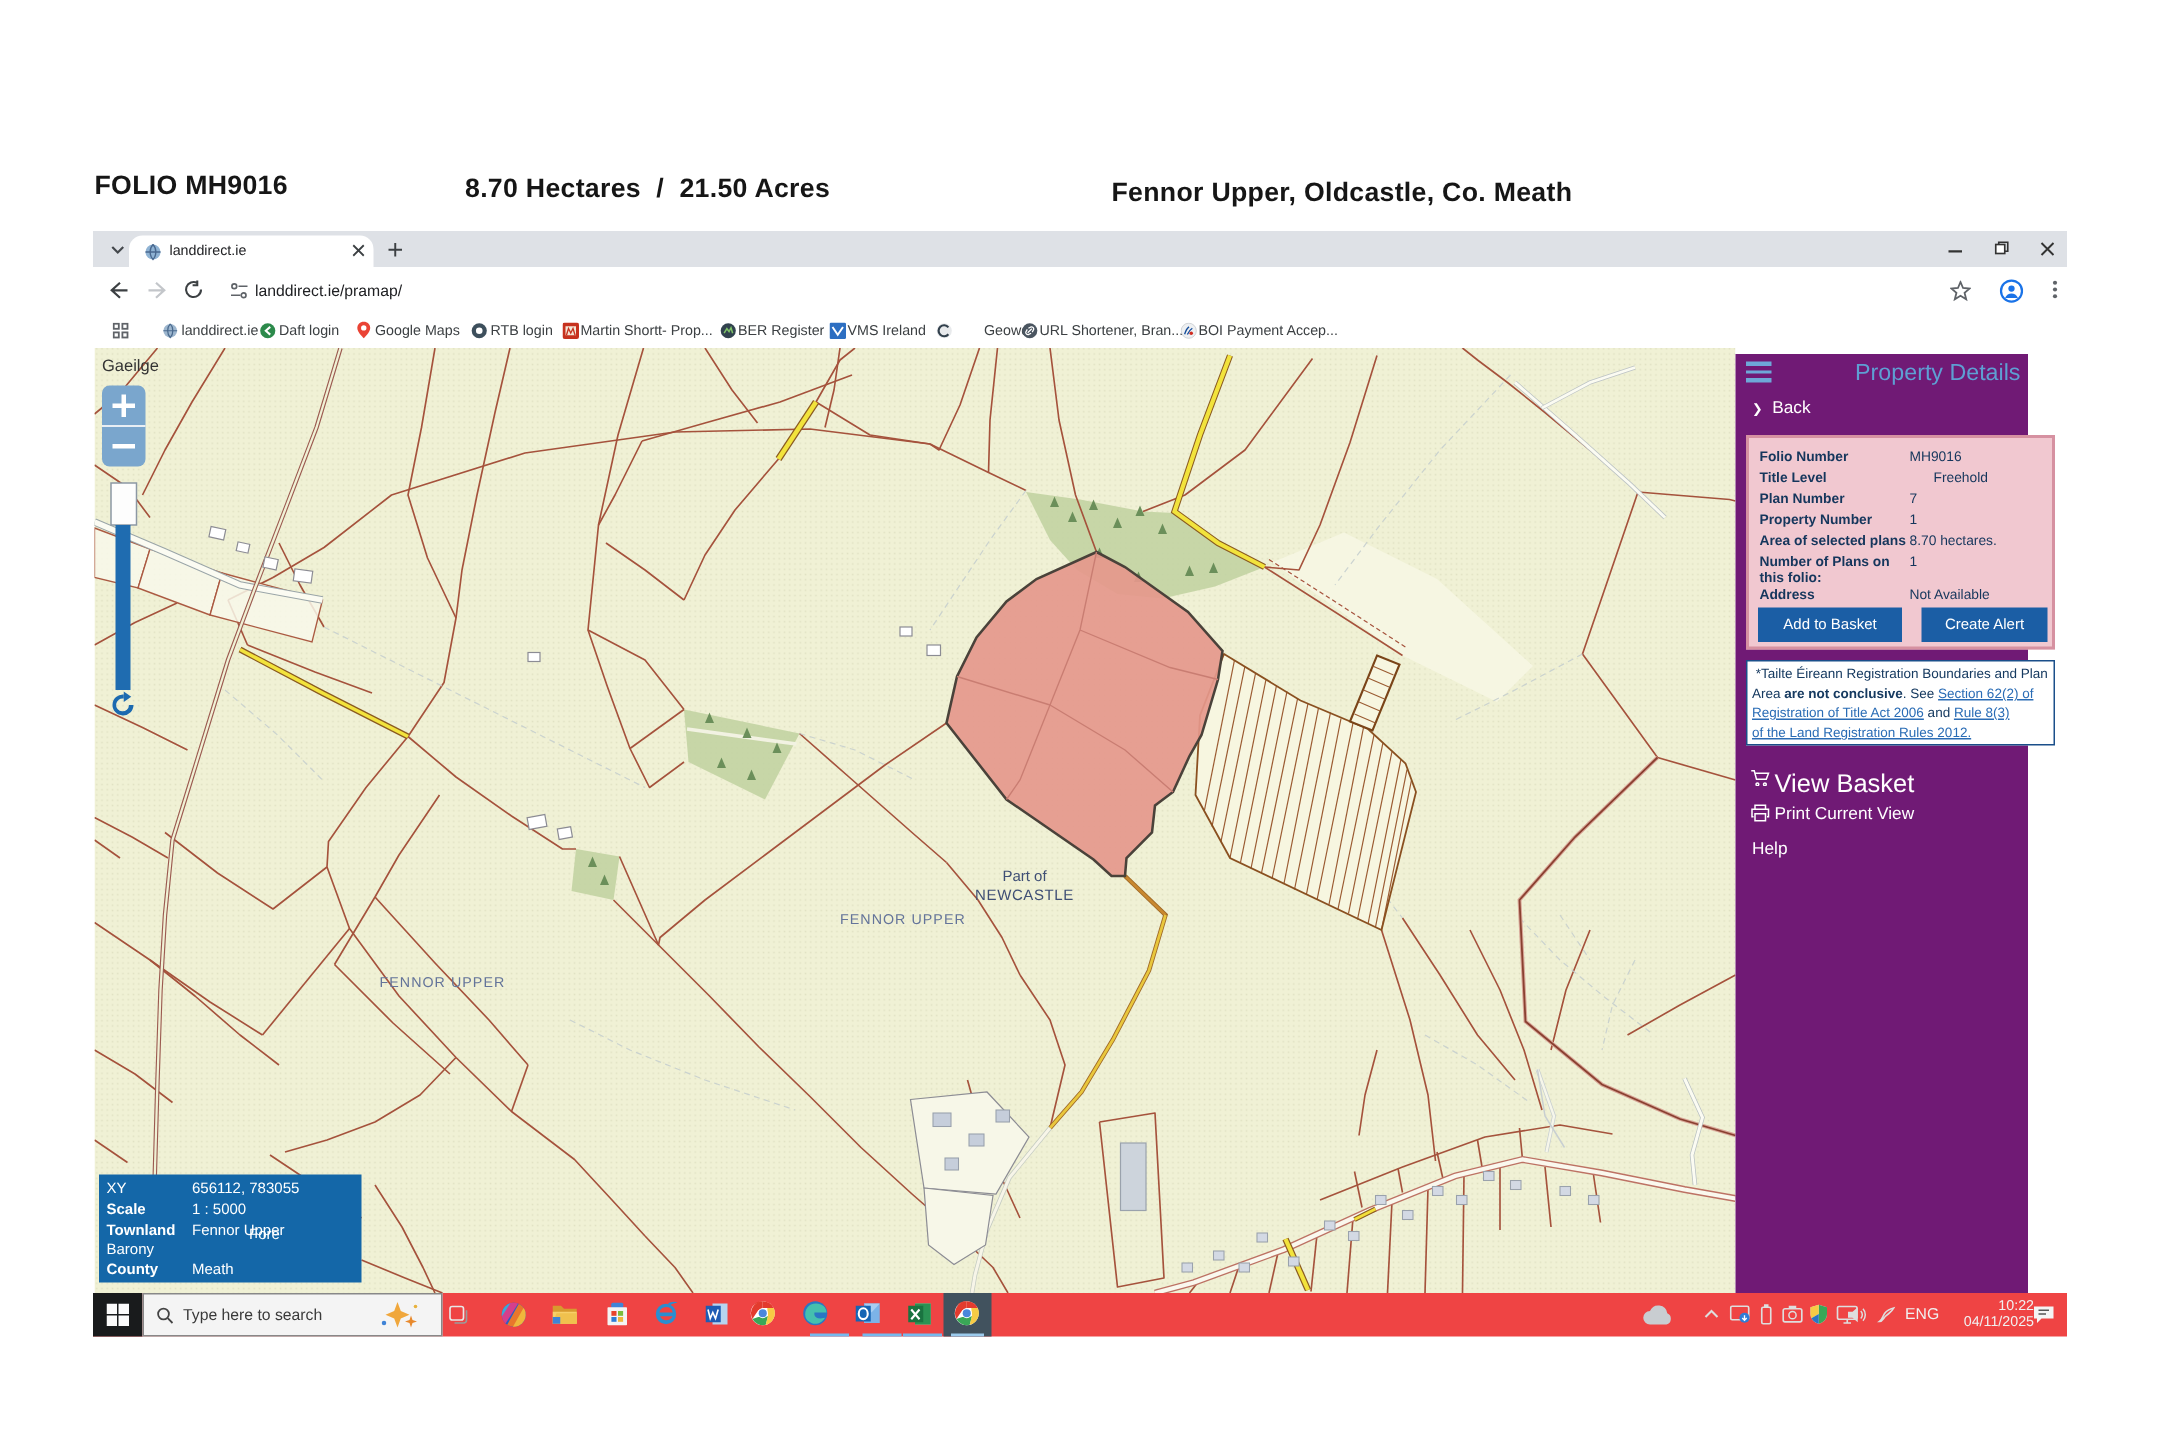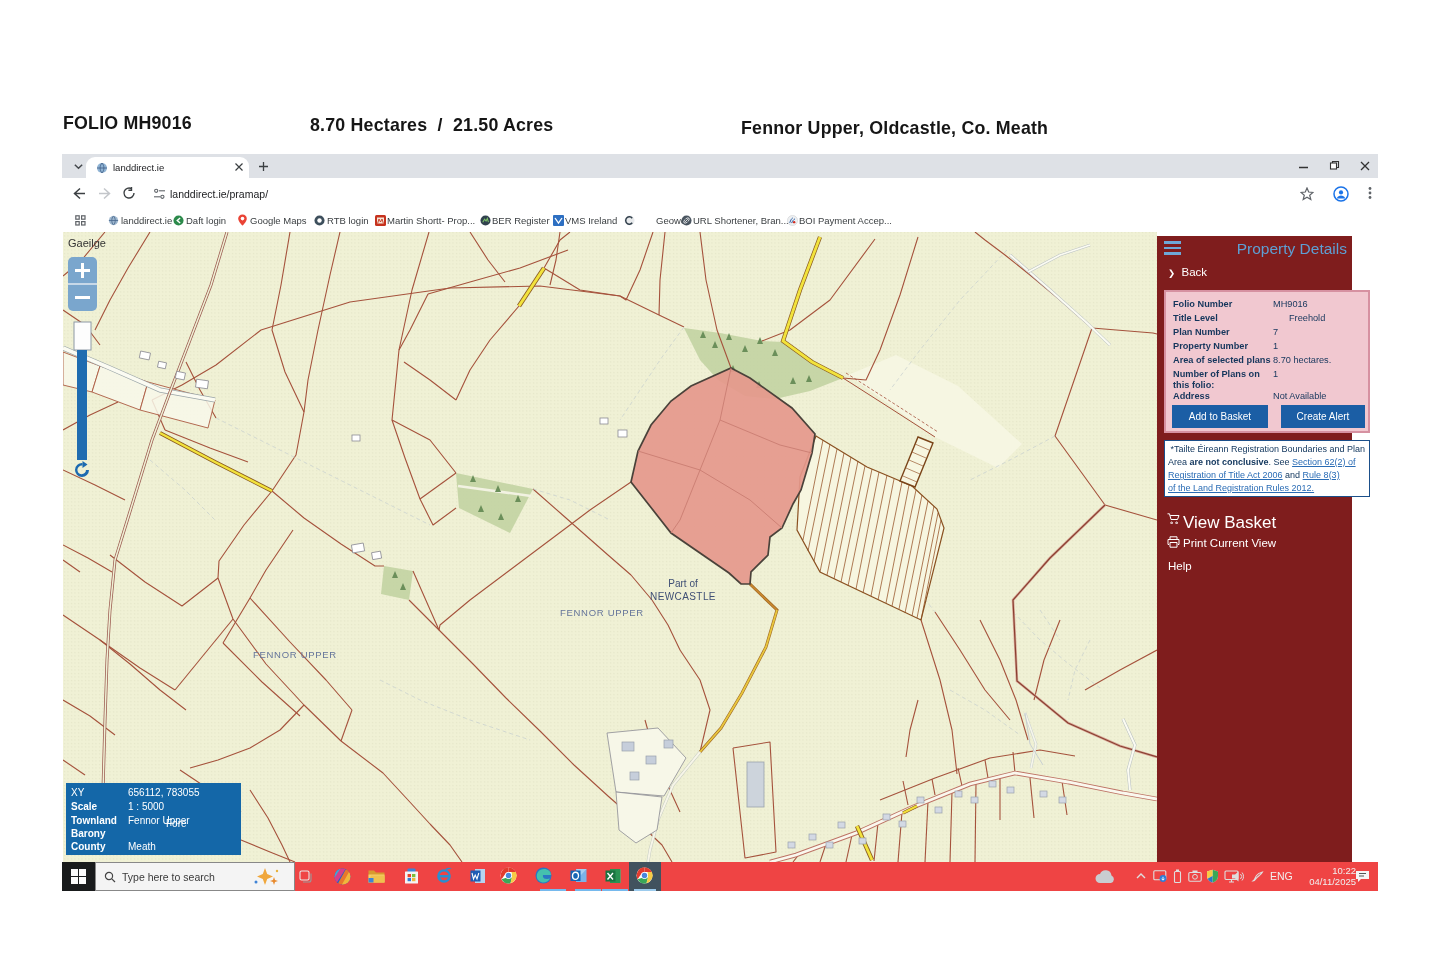--- a/index.html
+++ b/index.html
@@ -445,21 +445,21 @@
     <path d="M75 297.5 H90" stroke="#fff" stroke-width="3" fill="none"></path>
   </g>
   <rect x="74" y="322" width="17" height="28" fill="#fdfdfd" stroke="#8c98a4" stroke-width="1"></rect>
   <rect x="77" y="350" width="10" height="110" fill="#1f6cb0"></rect>
   <g transform="translate(72,461)" fill="#1c6ab0">
     <path d="M10.5 2 A 7 7 0 1 0 17 9 h-3 A 4.3 4.3 0 1 1 10.5 4.7 Z"></path>
     <path d="M10.5 0 l5 3.5 l-5 3.5 Z"></path>
   </g>
 </svg>
 
-<div class="abs" id="sidebar" style="left:1157px; top:236px; width:195px; height:626px; background:#7f1d1d; color:#fff;">
+<div class="abs" id="sidebar" style="left:1157px; top:236px; width:195px; height:626px; background:#701a75; color:#fff;">
   <div class="abs" style="left:7px; top:5px; width:17px;">
     <div style="height:2.5px; background:#6ea8d8; margin-bottom:3px;"></div>
     <div style="height:2.5px; background:#6ea8d8; margin-bottom:3px;"></div>
     <div style="height:2.5px; background:#6ea8d8;"></div>
   </div>
   <div class="abs" style="right:5px; top:4px; font-size:15.5px; color:#5e9fd3;">Property Details</div>
   <div class="abs" style="left:11px; top:30px; font-size:11.5px; color:#fff;"><span style="font-size:8.5px;">❯</span>&nbsp; Back</div>
   <div class="abs" style="left:7px; top:54px; width:206px; height:143px; background:#f1c8d0; border:2px solid #d691a1; color:#15365c; font-size:9.2px;">
     <div class="abs" style="left:7px; top:7px; font-weight:bold;">Folio Number</div>
       <div class="abs" style="left:107px; top:7px;">MH9016</div>
@@ -490,21 +490,21 @@
   <div class="abs" style="left:11px; top:324px; font-size:11.5px;">Help</div>
 </div>
 
 <div class="abs" style="left:66px; top:783px; width:175px; height:72px; background:#1467a8; color:#fff; font-size:10px;">
   <div class="abs" style="left:5px; top:4px; font-weight:normal;">XY</div>
     <div class="abs" style="left:62px; top:4px;">656112, 783055</div>
   <div class="abs" style="left:5px; top:18px; font-weight:bold;">Scale</div>
     <div class="abs" style="left:62px; top:18px;">1 : 5000</div>
   <div class="abs" style="left:5px; top:32px; font-weight:bold;">Townland</div>
     <div class="abs" style="left:62px; top:32px;">Fennor Upper</div>
-  <div class="abs" style="left:5px; top:45px; font-weight:bold;">Barony</div>
+  <div class="abs" style="left:5px; top:45px; font-weight:normal;">Barony</div>
     <div class="abs" style="left:62px; top:35px;padding-left:38px;">Fore</div>
   <div class="abs" style="left:5px; top:58px; font-weight:bold;">County</div>
     <div class="abs" style="left:62px; top:58px;">Meath</div>
 </div>
 
 <div class="abs" id="taskbar" style="left:62px; top:862px; width:1316px; height:29px; background:#ef4444;">
   
   <div class="abs" style="left:0px; top:0px; width:33px; height:29px; background:#191b1c;"></div>
   <svg class="abs" style="left:9px; top:7px;" width="15" height="15" viewBox="0 0 15 15">
     <g fill="#fbfbfb">

